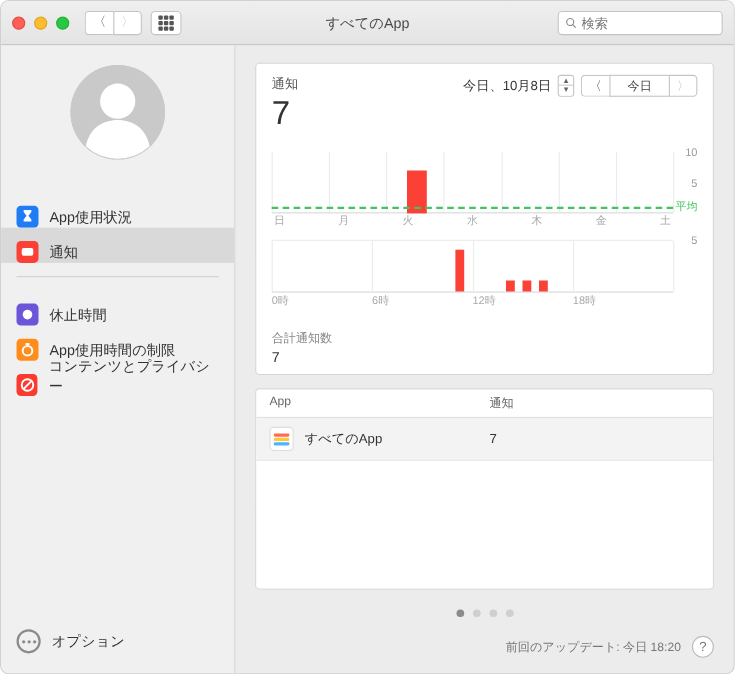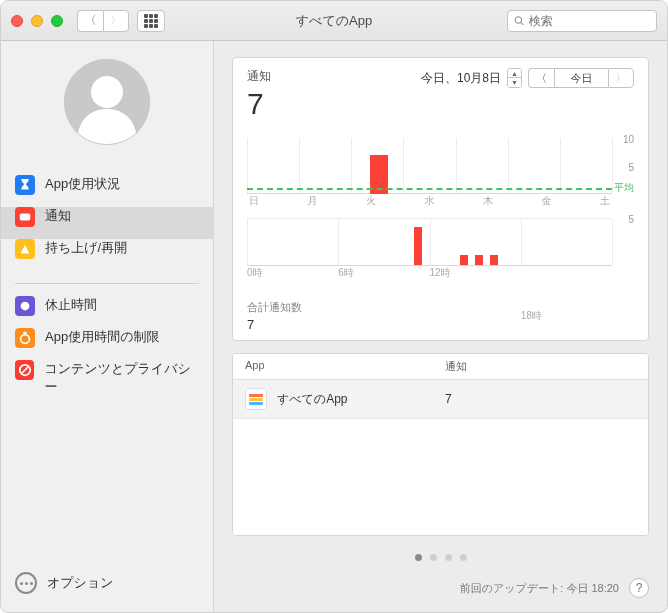--- a/index.html
+++ b/index.html
@@ -22,21 +22,21 @@
   .title { position:absolute; left:0; right:0; text-align:center; font-size:13px; color:#4a4a4a; pointer-events:none;}
   .search { margin-left:auto; display:flex; align-items:center; background:#fff; border:1px solid #c4c4c4; border-radius:4px; height:22px; padding:0 6px; width:150px;}
   .search svg{width:12px;height:12px;fill:#888;margin-right:4px;}
   .search input{border:none;outline:none;font-size:12px;color:#333;width:100%;background:transparent;}
   
   .body { flex:1; display:flex; }
   .sidebar { width: 213px; background:#f0f0f0; border-right:1px solid #d6d6d6; display:flex; flex-direction:column; padding-top:18px;}
   .avatar{ width:86px; height:86px; border-radius:50%; background:#c9c9c9; margin:0 auto 30px; position:relative; display:flex; align-items:center; justify-content:center;}
   .avatar svg{width:86px;height:86px;}
   .nav { display:flex; flex-direction:column; }
-  .nav-item { display:flex; align-items:flex-start; height:32px; padding:0 14px; gap:10px; color:#333; cursor:default;}
+  .nav-item { display:flex; align-items:flex-end; height:32px; padding:0 14px; gap:10px; color:#333; cursor:default;}
   .nav-item.selected{ background:#d9d9d9;}
   .nav-icon{width:20px;height:20px;border-radius:4px;display:flex;align-items:center;justify-content:center;}
   .nav-icon svg{width:14px;height:14px;fill:#fff;}
   .hr { height:1px; background:#d0d0d0; margin:12px 14px;}
   .sidebar-footer{ margin-top:auto; display:flex; align-items:center; padding:14px 14px 18px; gap:10px;}
   .opt-icon{width:22px;height:22px;border:2px solid #8b8b8b;border-radius:50%;display:flex;align-items:center;justify-content:center;}
   .opt-icon span{display:flex;gap:2px;}
   .opt-icon i{width:3px;height:3px;border-radius:50%;background:#8b8b8b;}
   
   .main{ flex:1; padding:16px 18px 14px; display:flex; flex-direction:column;}
@@ -143,28 +143,20 @@
           <span>App使用状況</span>
         </div>
         <div class="nav-item selected">
           <div class="nav-icon" style="background:#fb4035">
               <svg viewBox="0 0 16 16">
                 <rect x="2" y="4" width="12" height="8" rx="2"></rect>
               </svg>
             </div>
           <span>通知</span>
         </div>
-        <div class="nav-item">
-          <div class="nav-icon" style="background:#ffbf1f">
-              <svg viewBox="0 0 16 16">
-                <path d="M3 13h10L8 3z"></path>
-              </svg>
-            </div>
-          <span>持ち上げ/再開</span>
-        </div>
       </div>
       <div class="hr"></div>
       <div class="nav">
         <div class="nav-item">
           <div class="nav-icon" style="background:#6c55d8">
               <svg viewBox="0 0 16 16">
                 <circle cx="8" cy="8" r="5"></circle>
               </svg>
             </div>
           <span>休止時間</span>
@@ -260,21 +252,21 @@
               <div class="bar" style="position: absolute; bottom: 0px; left: 45.8333%; width: 2.2%; height: 38.4px;"></div>
               <div class="bar" style="position: absolute; bottom: 0px; left: 58.3333%; width: 2.2%; height: 9.6px;"></div>
               <div class="bar" style="position: absolute; bottom: 0px; left: 62.5%; width: 2.2%; height: 9.6px;"></div>
               <div class="bar" style="position: absolute; bottom: 0px; left: 66.6667%; width: 2.2%; height: 9.6px;"></div>
             </div>
           <div class="y-label" style="top:-4px">5</div>
           <div class="x-labels" id="hour-x" style="position: absolute; height: 14px;">
               <span style="position: absolute; left: 0%;">0時</span>
               <span style="position: absolute; left: 25%;">6時</span>
               <span style="position: absolute; left: 50%;">12時</span>
-              <span style="position: absolute; left: 75%; margin-top: 43px;">18時</span>
+              <span style="position: absolute; left: 75%;">18時</span>
             </div>
         </div>
 
         <div class="totals">合計通知数</div>
         <div class="totals-val">7</div>
       </div>
 
       <div class="card tablecard">
         <div class="thead">
           <div class="c1">App</div>

